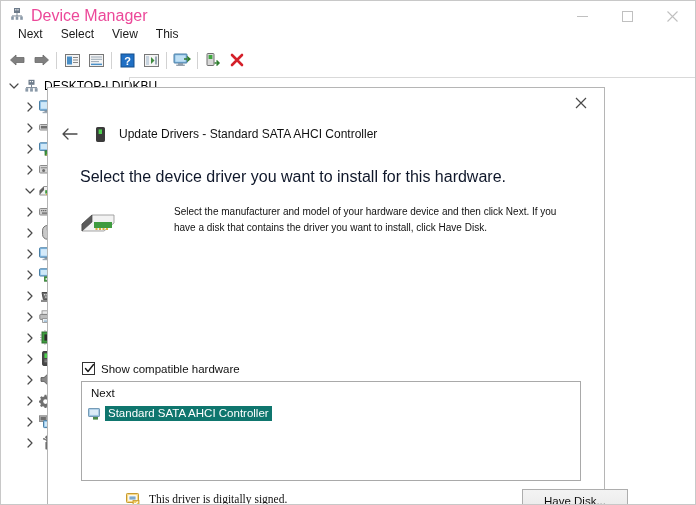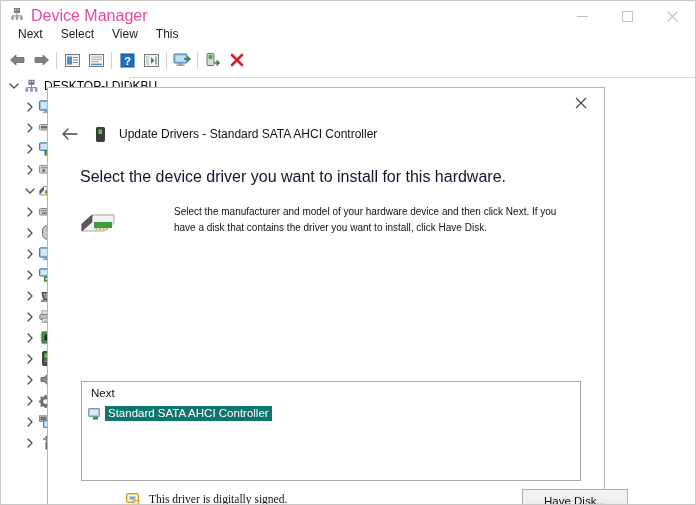--- a/index.html
+++ b/index.html
@@ -778,20 +778,28 @@
           <rect x="14" y="12" width="18" height="6" fill="#3f9b3f"></rect>
           <rect x="15.5" y="18" width="2" height="2" fill="#d8b23a"></rect>
           <rect x="19" y="18" width="2" height="2" fill="#d8b23a"></rect>
           <rect x="22.5" y="18" width="2" height="2" fill="#d8b23a"></rect>
           <rect x="26" y="18" width="2" height="2" fill="#d8b23a"></rect>
         </svg>
       </div>
       <div id="dlg-desc-text">Select the manufacturer and model of your hardware device and then click Next. If you have a disk that contains the driver you want to install, click Have Disk.</div>
     </div>
 
+    <div id="compat-row">
+      <div class="cbx">
+        <svg width="13" height="13" viewBox="0 0 13 13">
+          <path d="M2.5 6.5 L5 9.5 L10.5 2.5" stroke="#1a1a1a" stroke-width="1.4" fill="none" stroke-linecap="round" stroke-linejoin="round"></path>
+        </svg>
+      </div>
+      <div id="compat-label">Show compatible hardware</div>
+    </div>
 
     <div id="listbox">
       <div id="list-col-head">Next</div>
       <div class="list-row">
         <span class="list-row-ico">
           <svg width="14" height="12" viewBox="0 0 14 12">
             <rect x="0.5" y="0.5" width="11" height="8" rx="0.6" fill="#9fc6e2" stroke="#5d89a8" stroke-width="0.8"></rect>
             <rect x="1.8" y="1.7" width="8.4" height="5.2" fill="#dcecf7"></rect>
             <rect x="5" y="9" width="5" height="2.6" fill="#4b8b4b"></rect>
           </svg>

